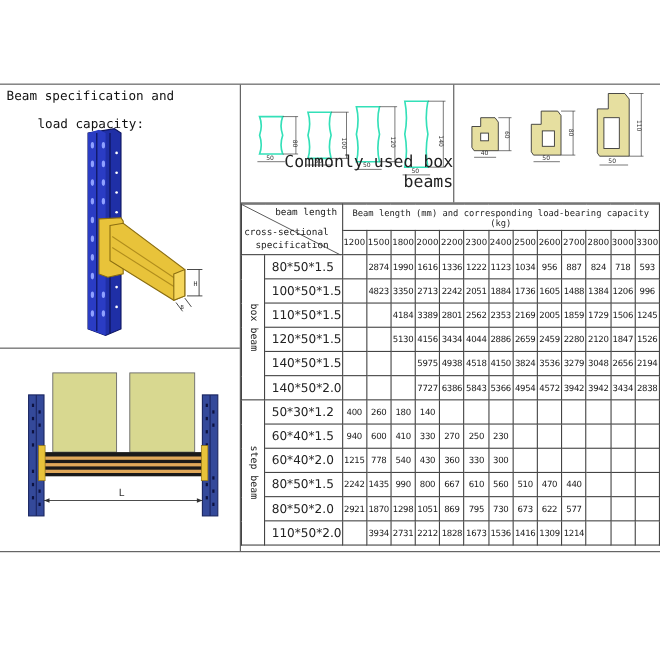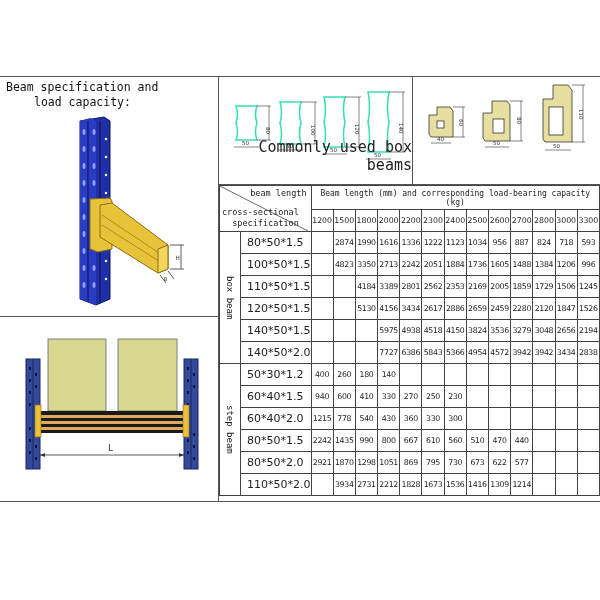--- a/index.html
+++ b/index.html
@@ -8,21 +8,21 @@
 
     .sheet {
       position: absolute; left: 0; top: 76px; width: 600px; height: 426px;
       border-top: 1.5px solid #555; border-bottom: 1.5px solid #555;
     }
     .left-col { position: absolute; left: 0; top: 0; width: 219px; height: 100%; border-right: 1.5px solid #555; }
     .left-top { position: absolute; left: 0; top: 0; width: 100%; height: 240px; border-bottom: 1.5px solid #555; }
     .left-bottom { position: absolute; left: 0; top: 240px; width: 100%; height: 186px; }
 
     .title { position: absolute; left: 6px; top: 3px; font-size: 11.5px; line-height: 15px; color: #111; }
-    .title .l2 { display: block; padding-left: 28px; }
+    .title .l2 { display: block; padding-left: 28px; margin-top: 10px; }
 
     .right-col { position: absolute; left: 219px; top: 0; width: 381px; height: 100%; }
     .profiles { position: absolute; left: 0; top: 0; width: 100%; height: 108px; border-bottom: 1.5px solid #555; }
     .box-panel { position: absolute; left: 0; top: 0; width: 194px; height: 100%; border-right: 1.5px solid #555; }
     .step-panel { position: absolute; left: 194px; top: 0; width: 187px; height: 100%; }
     .panel-caption { position: absolute; left: 0; width: 100%; bottom: 10px; text-align: right; font-size: 15px; color: #222; }
 
     table.spec {
       position: absolute; left: 0; top: 108px; width: 381px; border-collapse: collapse;
       font-family: "DejaVu Sans", sans-serif; font-size: 8px; color: #222;
@@ -310,21 +310,21 @@
             <td class="num">1506</td>
             <td class="num">1245</td>
           </tr>
           <tr>
             <td class="spec-name">120*50*1.5</td>
             <td class="num"></td>
             <td class="num"></td>
             <td class="num">5130</td>
             <td class="num">4156</td>
             <td class="num">3434</td>
-            <td class="num">2617</td>
+            <td class="num">4044</td>
             <td class="num">2886</td>
             <td class="num">2659</td>
             <td class="num">2459</td>
             <td class="num">2280</td>
             <td class="num">2120</td>
             <td class="num">1847</td>
             <td class="num">1526</td>
           </tr>
           <tr>
             <td class="spec-name">140*50*1.5</td>

